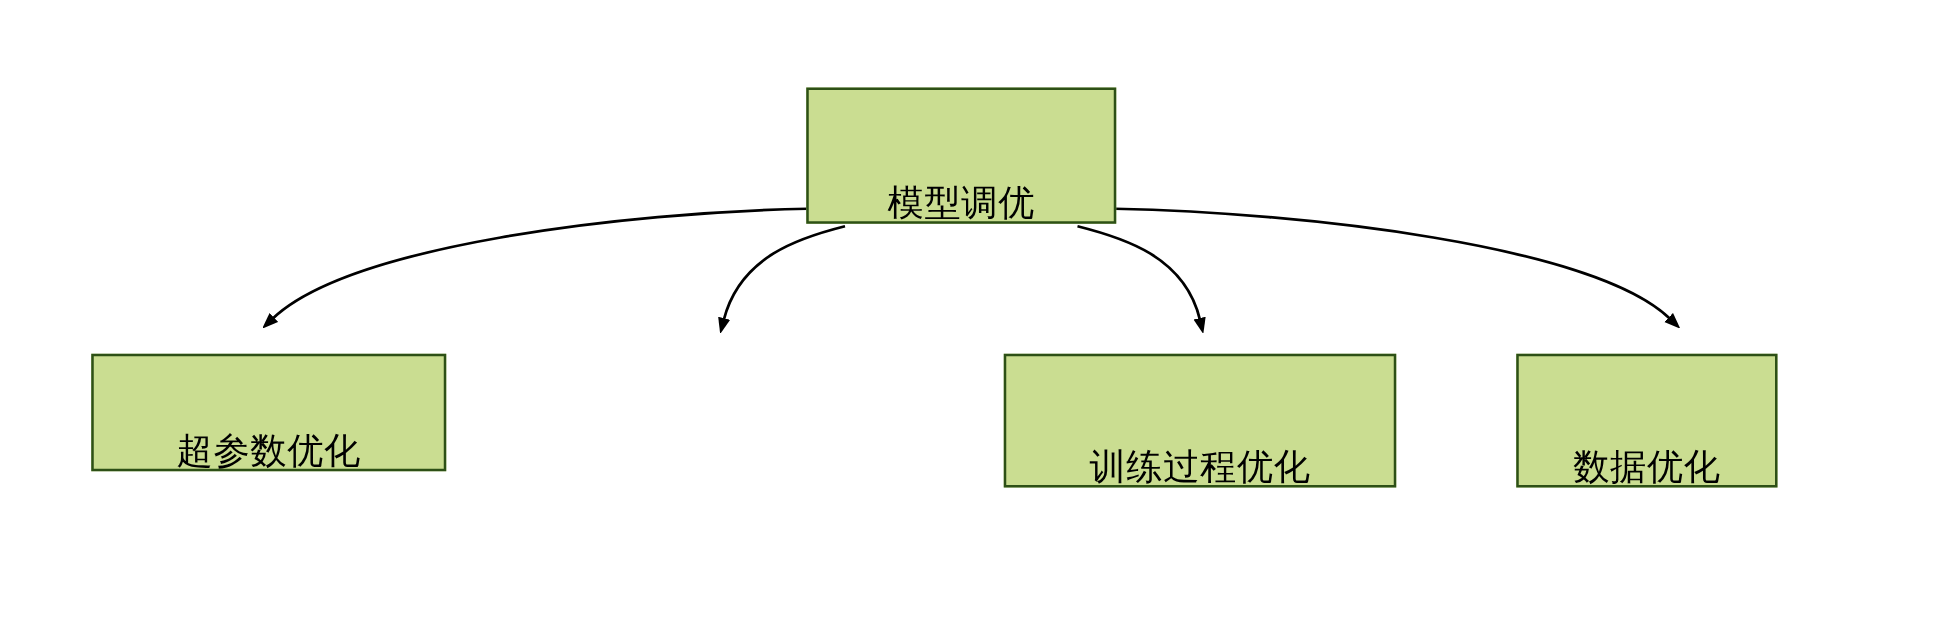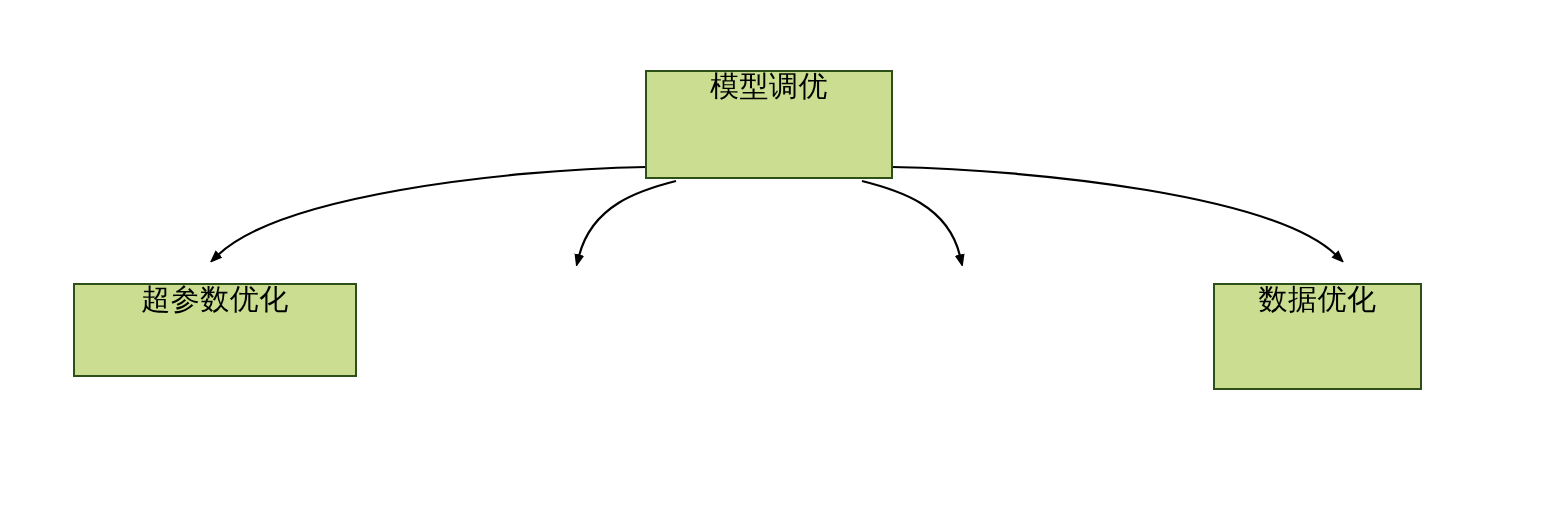--- a/index.html
+++ b/index.html
@@ -24,21 +24,21 @@
     width: 1548px;
     height: 508px;
     pointer-events: none;
   }
   .node {
     position: absolute;
     box-sizing: border-box;
     background: #cadd91;
     border: 2px solid #2d5016;
     display: flex;
-    align-items: flex-start;
+    align-items: flex-end;
     justify-content: center;
     z-index: 2;
   }
   .node-label {
     font-family: "DejaVu Sans", "Liberation Sans", sans-serif;
     font-size: 29px;
     line-height: 1;
     color: #000000;
     letter-spacing: 0.5px;
     white-space: nowrap;
@@ -72,18 +72,21 @@
 
   <div class="node" id="node-root">
     <span class="node-label">模型调优</span>
   </div>
 
   <div class="node" id="node-child-0">
     <span class="node-label">超参数优化</span>
   </div>
 
 
+  <div class="node" id="node-child-2">
+    <span class="node-label">训练过程优化</span>
+  </div>
 
   <div class="node" id="node-child-3">
     <span class="node-label">数据优化</span>
   </div>
 
 </div>
 
 </body></html>

